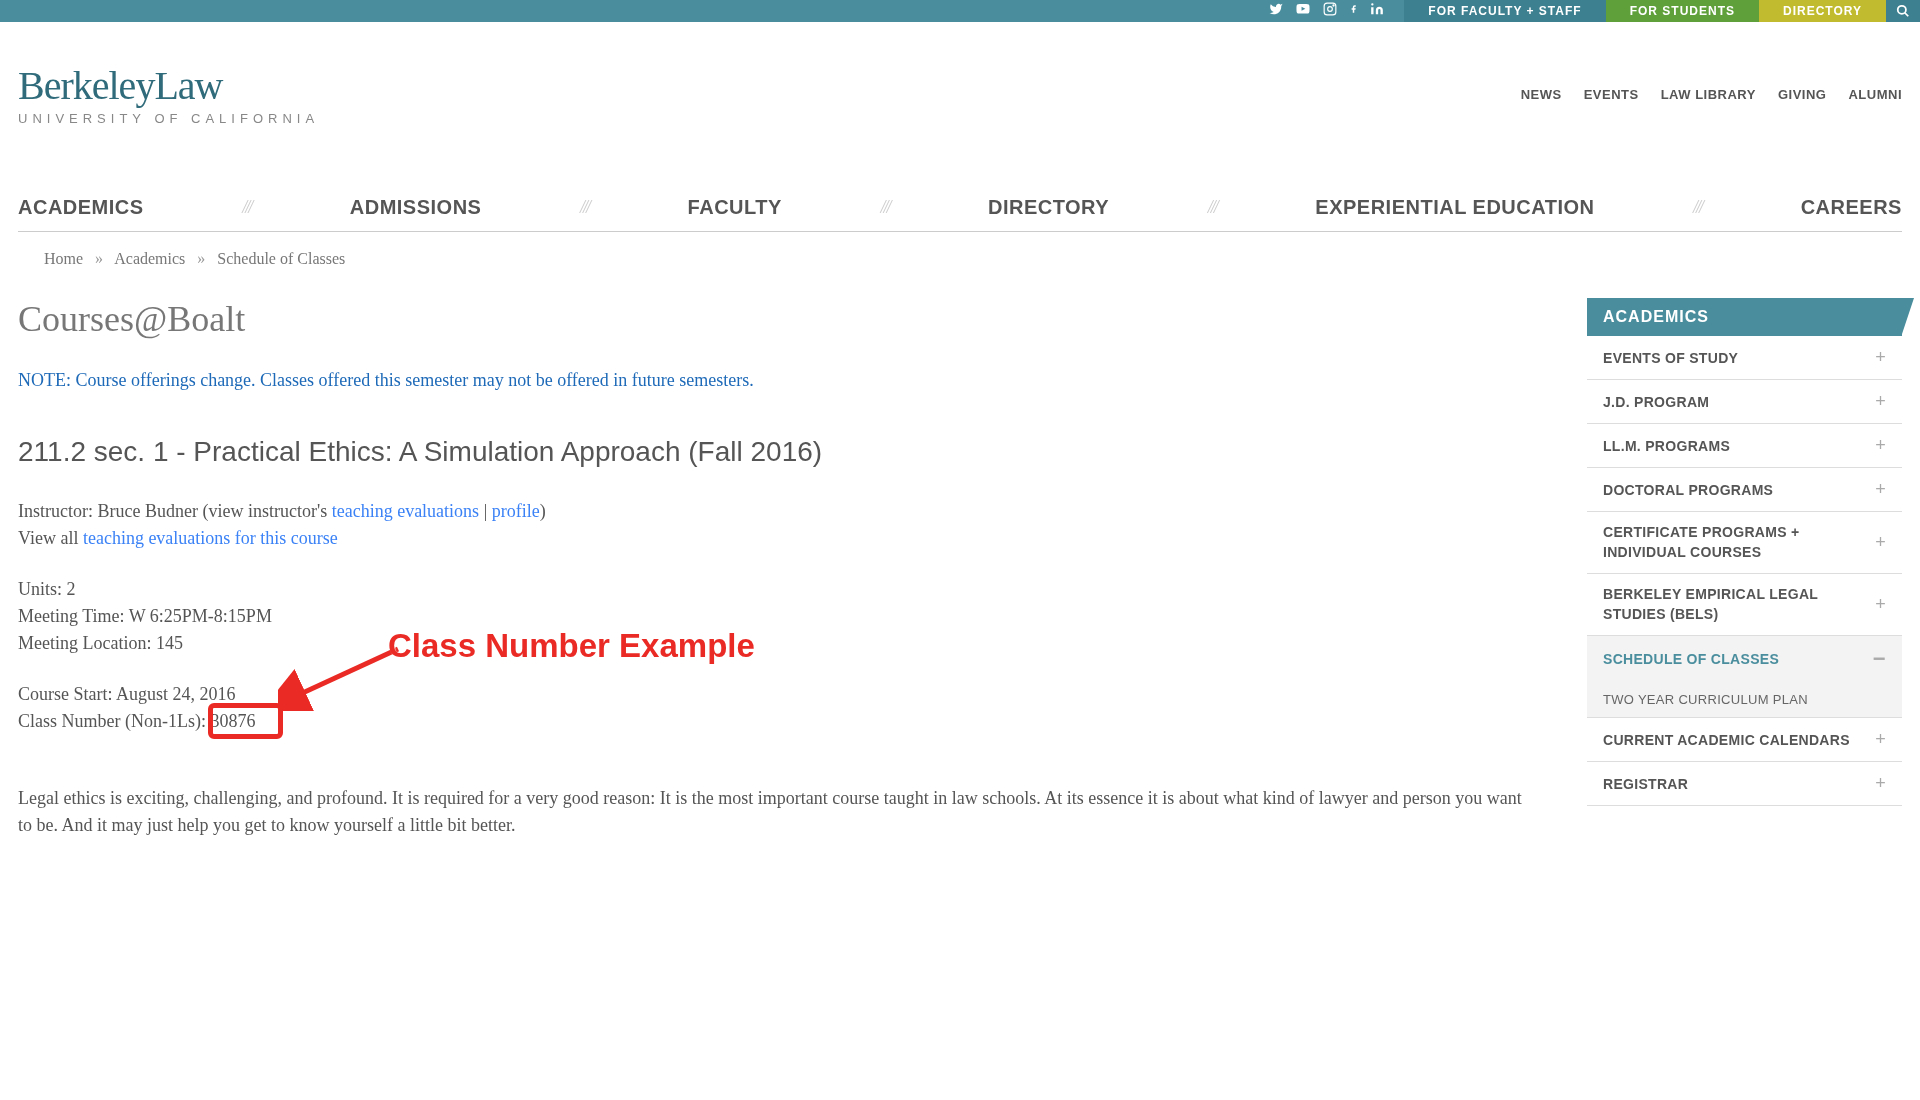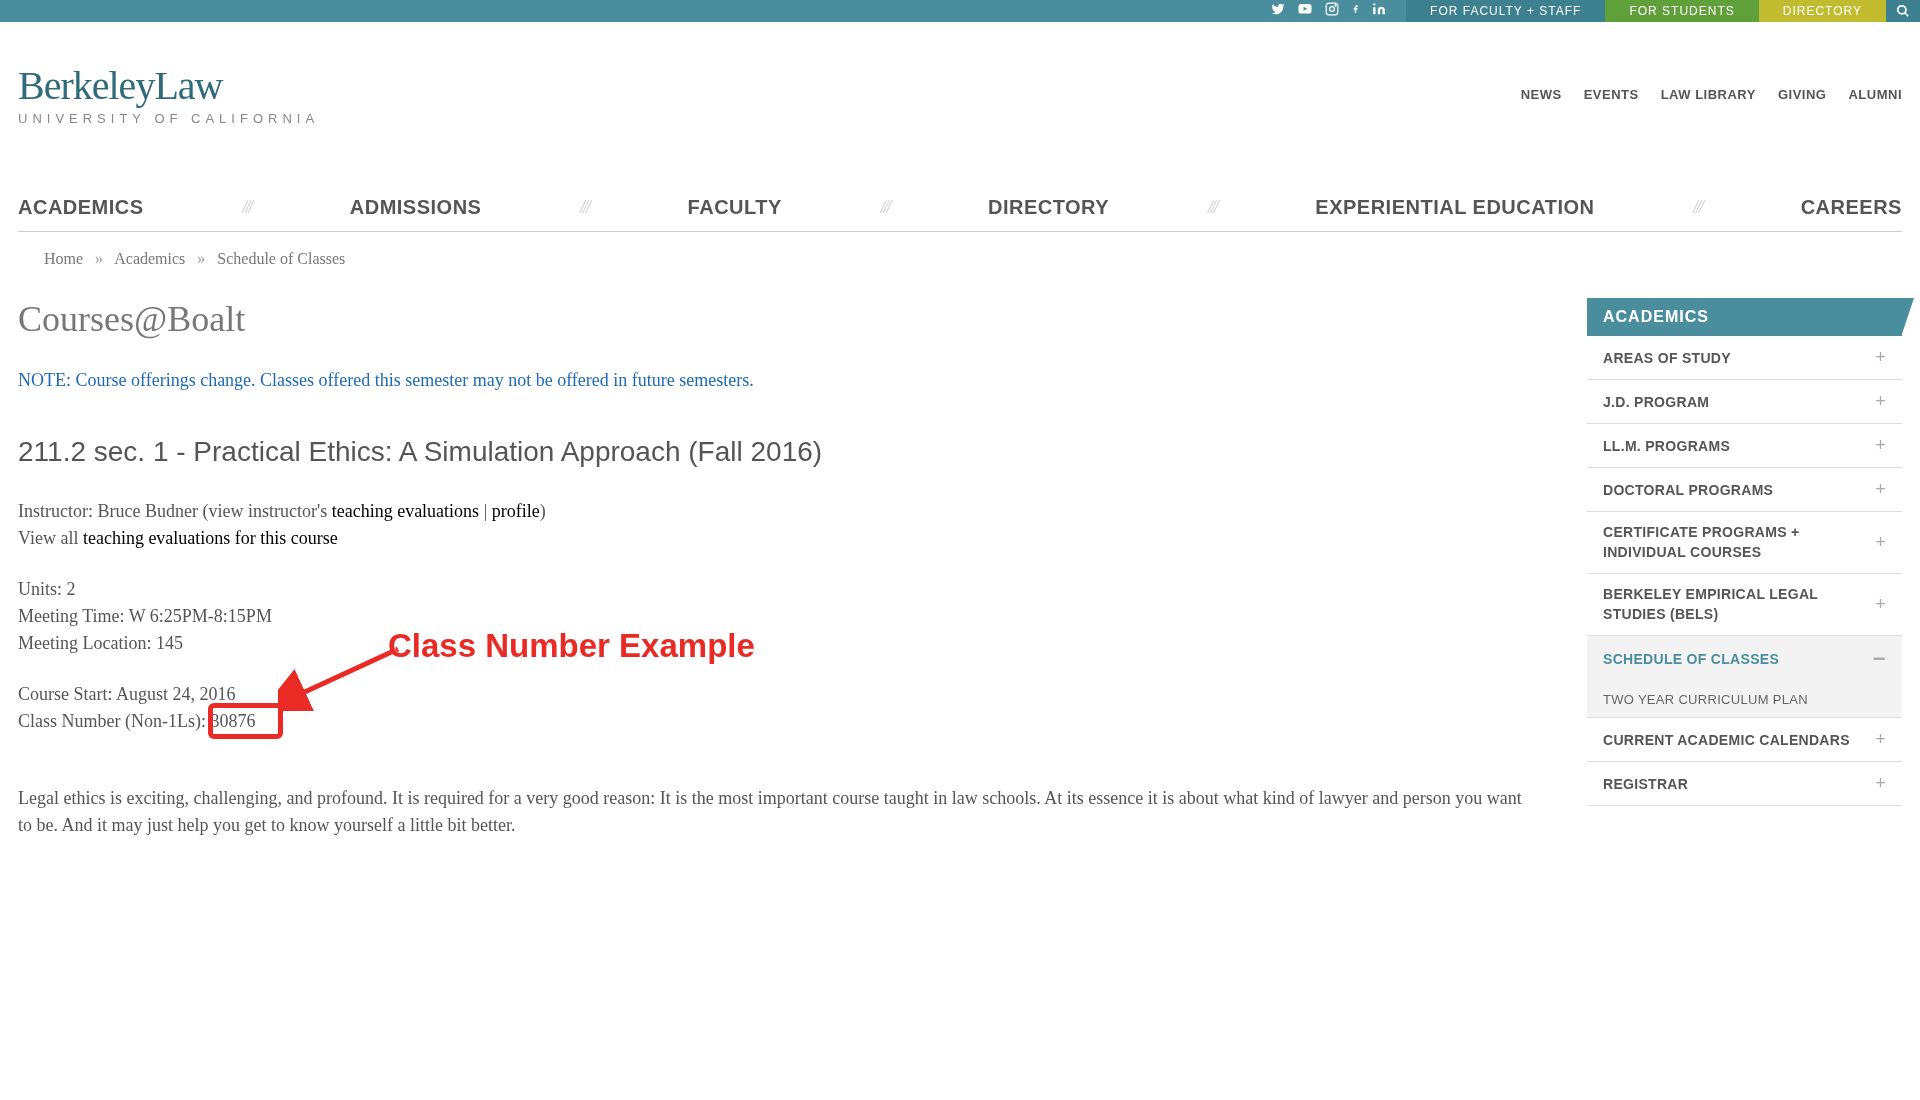--- a/index.html
+++ b/index.html
@@ -1,21 +1,21 @@
 <!DOCTYPE html>
 <html><head>
 <meta charset="utf-8">
 <style>
 * { margin: 0; padding: 0; box-sizing: border-box; }
 body { font-family: Georgia, 'Times New Roman', serif; color: #555; background: #fff; }
 
 .top-bar { background: #4a8e9e; height: 22px; display: flex; justify-content: flex-end; align-items: stretch; }
 .social-icons { display: flex; align-items: center; gap: 12px; padding-right: 20px; color: #fff; }
 .social-icons span { font-size: 14px; cursor: pointer; }
-.top-tabs { display: flex; align-items: stretch; font-family: Arial, sans-serif; font-size: 12px; font-weight: normal; letter-spacing: 1px; }
+.top-tabs { display: flex; align-items: stretch; font-family: Arial, sans-serif; font-size: 12px; font-weight: bold; letter-spacing: 1px; }
 .top-tab { padding: 0 24px; display: flex; align-items: center; color: #fff; cursor: pointer; }
 .tab-faculty { background: #3d8090; }
 .tab-students { background: #5fa03a; }
 .tab-directory { background: #c1bc2f; }
 .search-btn { background: #3d8090; width: 34px; display: flex; align-items: center; justify-content: center; color: #fff; cursor: pointer; }
 
 .header { display: flex; justify-content: space-between; align-items: center; padding: 40px 18px 30px; }
 .logo { color: #2f6b7a; }
 .logo-main { font-family: Georgia, serif; font-size: 40px; font-weight: normal; letter-spacing: -1px; }
 .logo-sub { font-family: Arial, sans-serif; font-size: 13px; letter-spacing: 5px; color: #888; margin-top: 2px; }
@@ -31,21 +31,21 @@
 .breadcrumb .sep { margin: 0 8px; color: #999; }
 
 .content-wrap { display: flex; padding: 30px 18px 40px; gap: 60px; }
 .main-col { flex: 1; }
 .side-col { width: 315px; flex-shrink: 0; }
 
 .page-title { font-size: 36px; color: #777; font-weight: normal; margin-bottom: 30px; }
 .note-text { color: #1e6ab8; font-size: 18px; margin-bottom: 45px; }
 .course-title { font-size: 28px; color: #555; font-weight: normal; margin-bottom: 30px; font-family: Arial, sans-serif; }
 .info-block { font-size: 18px; line-height: 1.5; color: #555; margin-bottom: 24px; }
-.info-block a { color: #000000; text-decoration: none; }
+.info-block a { color: #3b82f6; text-decoration: none; }
 .body-text { font-size: 18px; line-height: 1.5; color: #555; }
 
 .annotation-label { position: absolute; color: #ea2b25; font-family: Arial, sans-serif; font-size: 33px; font-weight: bold; text-shadow: 1px 1px 1px rgba(255,255,255,0.8); }
 .red-box { position: absolute; border: 5px solid #ea2b25; border-radius: 6px; width: 75px; height: 36px; }
 .red-arrow { position: absolute; }
 
 .sidebar-header { background: #4a8e9e; color: #fff; padding: 10px 16px; font-family: Arial, sans-serif; font-weight: bold; font-size: 16px; letter-spacing: 1px; position: relative; }
 .sidebar-header::after { content: ''; position: absolute; right: -12px; top: 0; border-left: 12px solid #4a8e9e; border-top: 0; border-bottom: 36px solid transparent; }
 .sidebar-item { border-bottom: 1px solid #ddd; padding: 11px 16px; font-family: Arial, sans-serif; font-size: 14px; font-weight: bold; color: #555; display: flex; justify-content: space-between; align-items: center; cursor: pointer; letter-spacing: 0.3px; }
 .sidebar-item.two-line { line-height: 1.4; justify-content: space-between; }
@@ -174,21 +174,21 @@
       </svg>
       <div class="annotation-label" style="left:370px; top:-60px;">Class Number Example</div>
     </div>
 
     <p class="body-text">Legal ethics is exciting, challenging, and profound. It is required for a very good reason: It is the most important course taught in law schools. At its essence it is about what kind of lawyer and person you want to be. And it may just help you get to know yourself a little bit better.</p>
   </div>
 
   <div class="side-col">
     <div class="sidebar-header">ACADEMICS</div>
     <div class="sidebar-item">
-        <span>AREAS OF STUDY</span>
+        <span>EVENTS OF STUDY</span>
         <span class="plus">+</span>
       </div>
     <div class="sidebar-item">
         <span>J.D. PROGRAM</span>
         <span class="plus">+</span>
       </div>
     <div class="sidebar-item">
         <span>LL.M. PROGRAMS</span>
         <span class="plus">+</span>
       </div>

